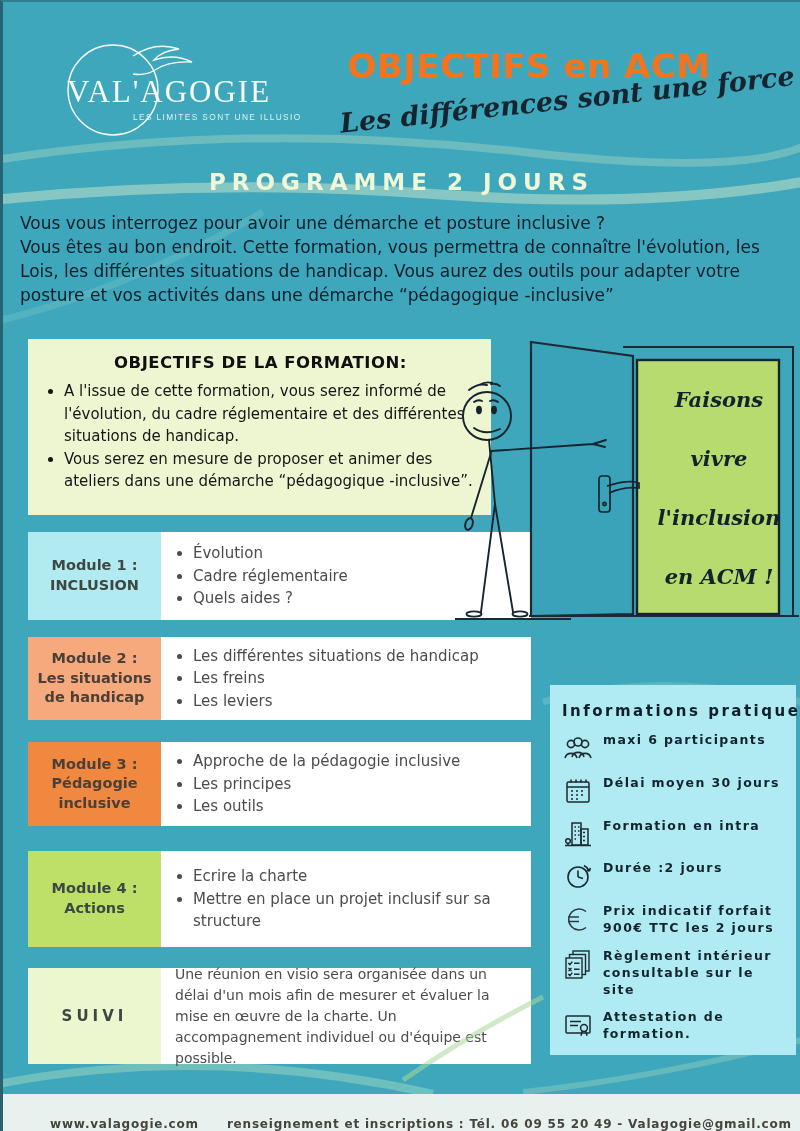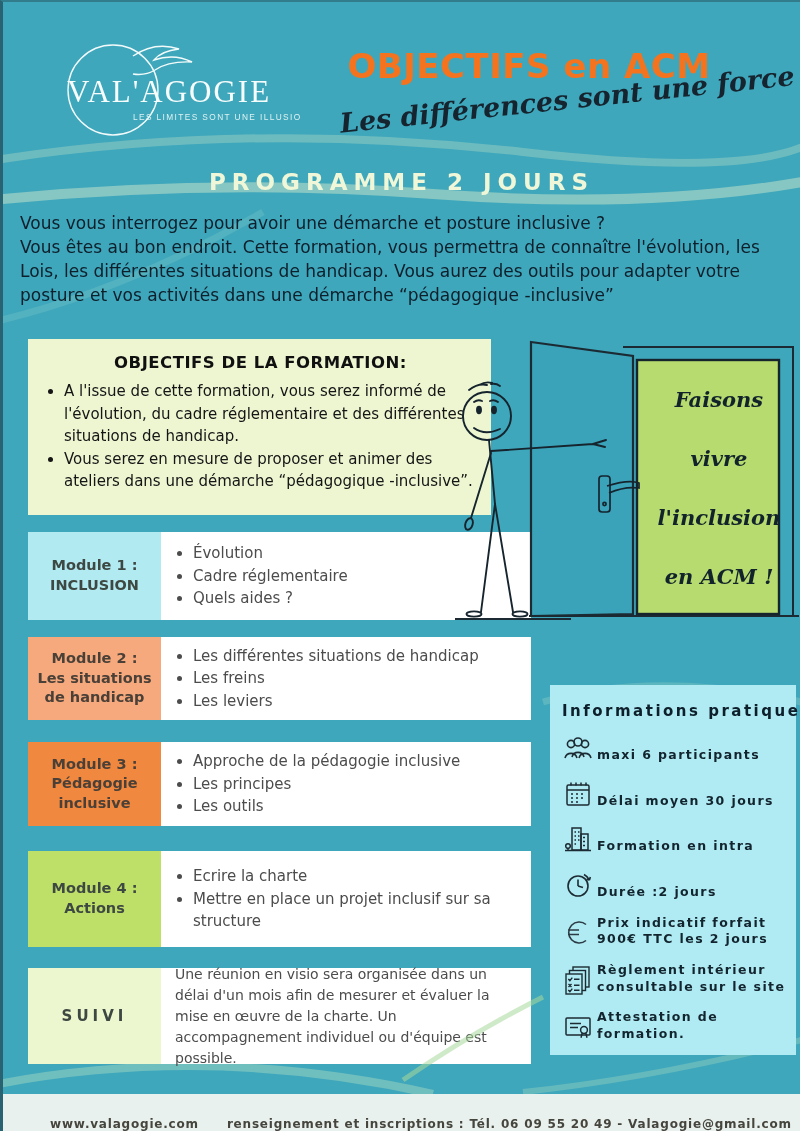--- a/index.html
+++ b/index.html
@@ -81,21 +81,21 @@
   .suivi-text { font-size:14px; line-height:1.5; color:#4c4c4c; margin:0; padding-right:4px; font-weight:500; }
 
   
   .sidebar {
     position:absolute; left:547px; top:683px; width:246px; height:370px; z-index:2;
     background:#b0eaf2; box-sizing:border-box; padding:17px 10px 12px 12px;
     display:flex; flex-direction:column;
   }
   .sidebar h3 { margin:0 0 12px; font-size:15px; color:#0d1f2b; letter-spacing:2.5px; white-space:nowrap; }
   .sb-items { display:flex; flex-direction:column; justify-content:space-between; flex:1; }
-  .sb-item { display:flex; align-items:flex-end; gap:3px; }
+  .sb-item { display:flex; align-items:flex-start; gap:9px; }
   .sb-icon { flex:0 0 32px; width:32px; height:32px; }
   .sb-text { font-size:12.5px; font-weight:bold; letter-spacing:1.4px; color:#12242e; line-height:1.35; }
 
   
   .footer {
     position:absolute; left:0; bottom:0; width:100%; height:37px; z-index:4;
     background:#e8f1ed; display:flex; align-items:flex-end;
     padding:0 14px 0 47px; box-sizing:border-box; gap:28px;
   }
   .footer span { font-size:12px; font-weight:bold; letter-spacing:.8px; color:#45453d; white-space:nowrap; }

